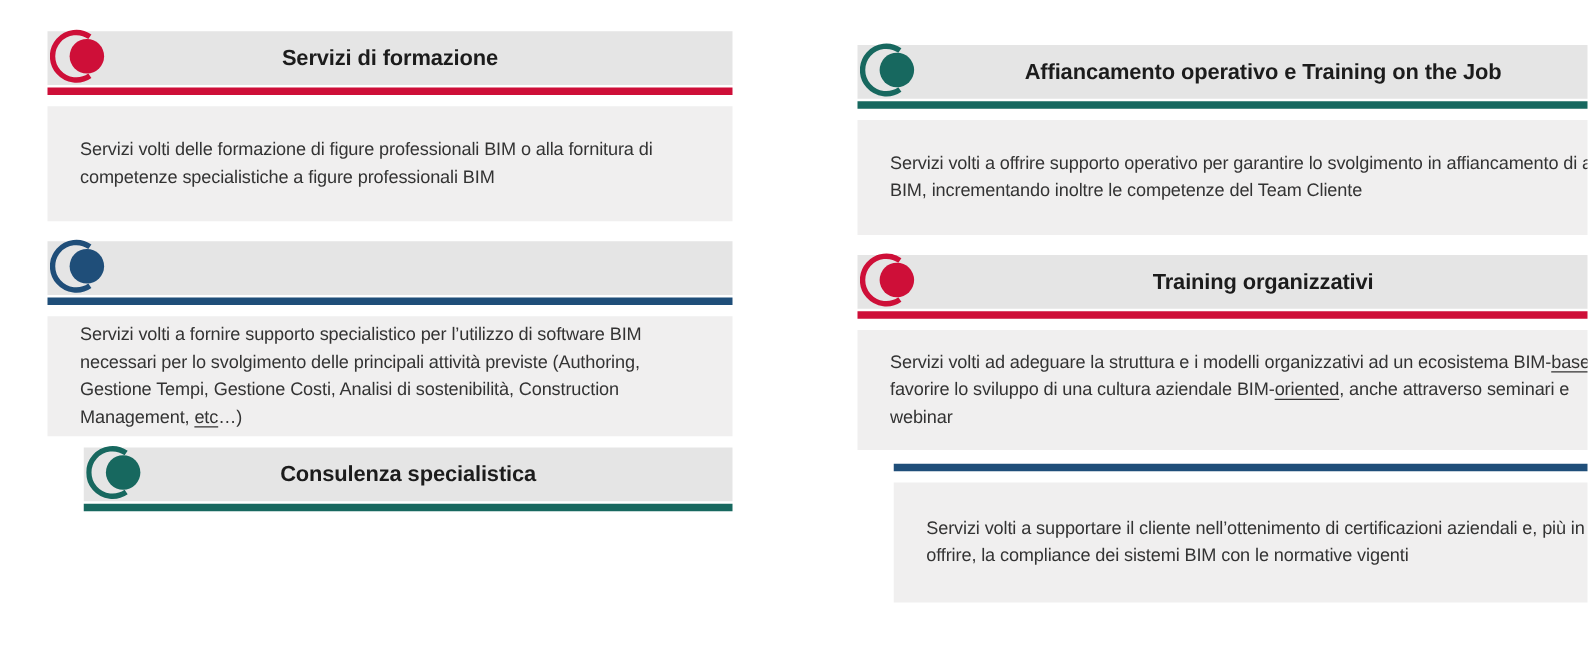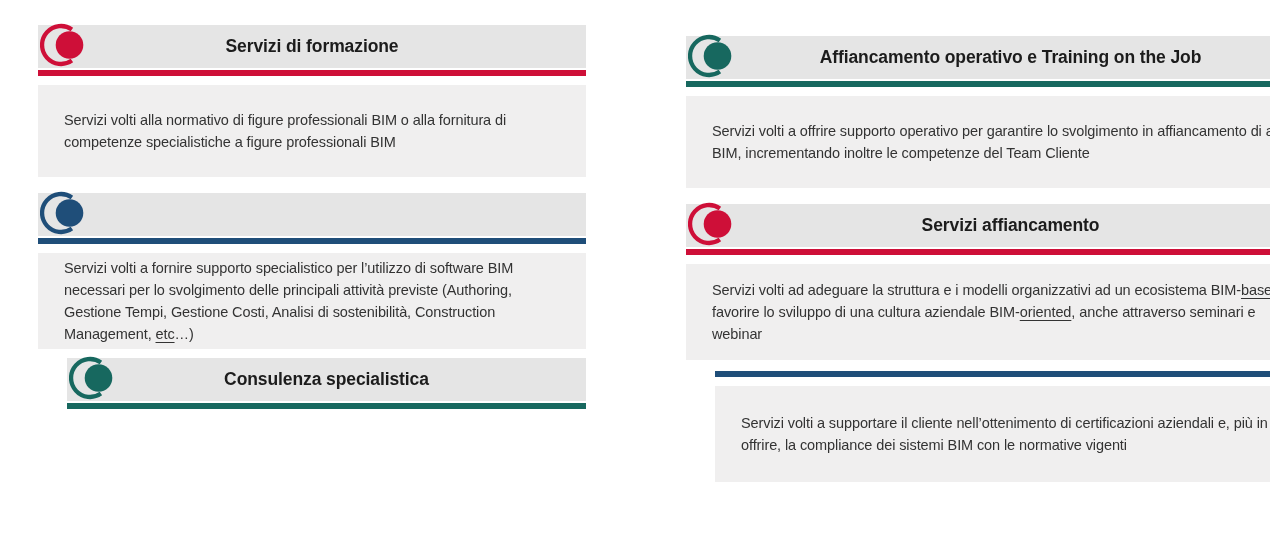--- a/index.html
+++ b/index.html
@@ -101,21 +101,21 @@
         <span class="card-icon">
           <svg viewBox="0 0 48 48" aria-hidden="true">
             <path d="M31.9 8.4 A19 19 0 1 0 31.9 39.6" fill="none" stroke="currentColor" stroke-width="4.3"></path>
             <circle cx="29.5" cy="24" r="13.8" fill="currentColor"></circle>
           </svg>
         </span>
         <h2 class="card-title">Servizi di formazione</h2>
       </header>
       <div class="card-bar"></div>
       <div class="card-body">
-        <p class="card-text"><span>Servizi volti alla normativo di figure professionali BIM o alla fornitura di competenze specialistiche a figure professionali BIM</span></p>
+        <p class="card-text"><span>Servizi volti delle formazione di figure professionali BIM o alla fornitura di competenze specialistiche a figure professionali BIM</span></p>
       </div>
     </section>
 
     <section class="card row2" data-accent="blue">
       <header class="card-header">
         <span class="card-icon">
           <svg viewBox="0 0 48 48" aria-hidden="true">
             <path d="M31.9 8.4 A19 19 0 1 0 31.9 39.6" fill="none" stroke="currentColor" stroke-width="4.3"></path>
             <circle cx="29.5" cy="24" r="13.8" fill="currentColor"></circle>
           </svg>
@@ -161,21 +161,21 @@
     </section>
 
     <section class="card row2" data-accent="red">
       <header class="card-header">
         <span class="card-icon">
           <svg viewBox="0 0 48 48" aria-hidden="true">
             <path d="M31.9 8.4 A19 19 0 1 0 31.9 39.6" fill="none" stroke="currentColor" stroke-width="4.3"></path>
             <circle cx="29.5" cy="24" r="13.8" fill="currentColor"></circle>
           </svg>
         </span>
-        <h2 class="card-title">Servizi affiancamento</h2>
+        <h2 class="card-title">Training organizzativi</h2>
       </header>
       <div class="card-bar"></div>
       <div class="card-body">
         <p class="card-text"><span>Servizi volti ad adeguare la struttura e i modelli organizzativi ad un ecosistema BIM-</span><span class="wavy">based</span><span> e a favorire lo sviluppo di una cultura aziendale BIM-</span><span class="wavy">oriented</span><span>, anche attraverso seminari e webinar</span></p>
       </div>
     </section>
 
     <section class="card row3" data-accent="blue">
       <div class="card-bar"></div>
       <div class="card-body">

